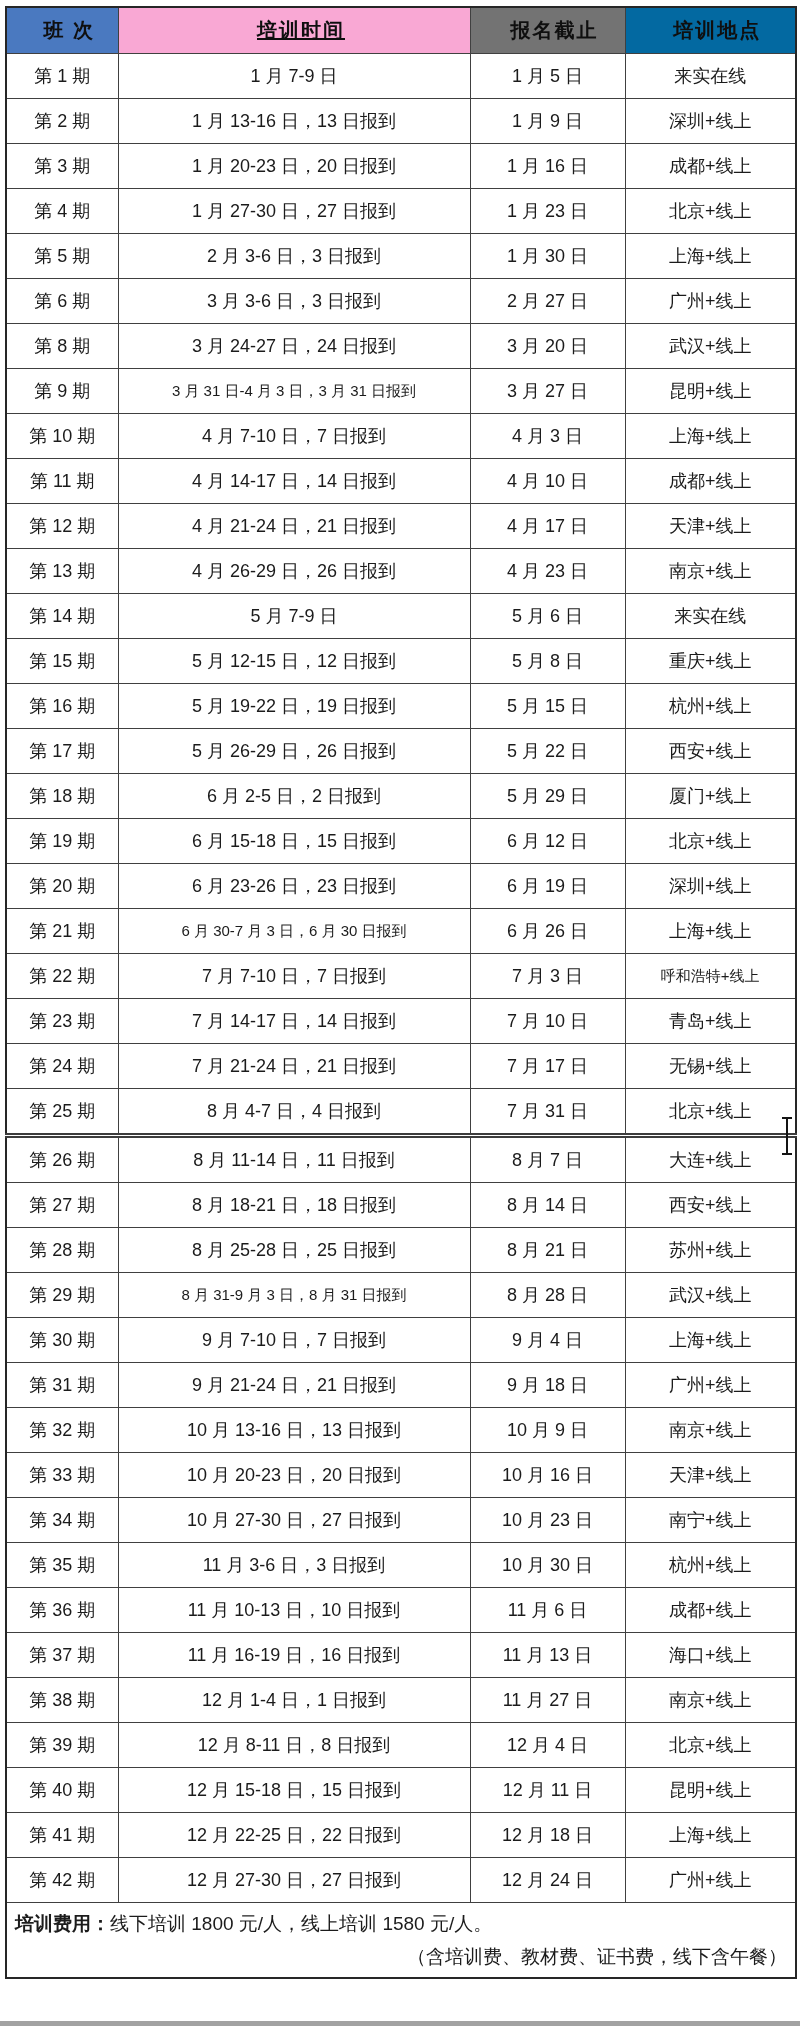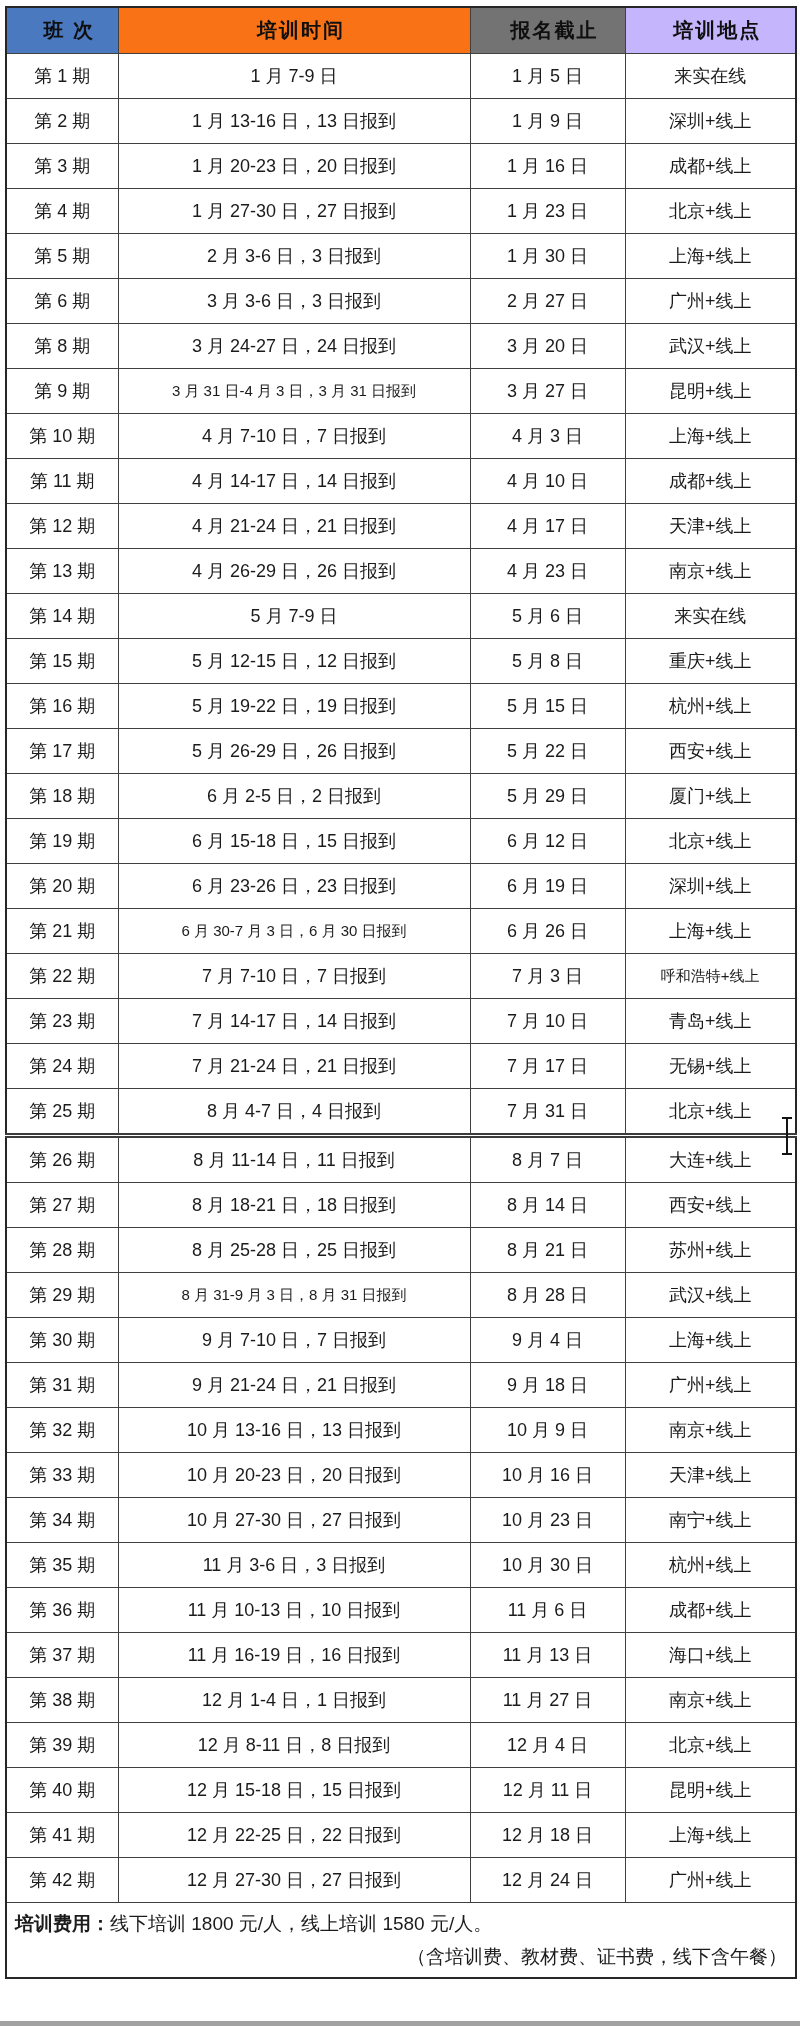--- a/index.html
+++ b/index.html
@@ -47,23 +47,23 @@
 <table class="schedule-table">
   <colgroup>
     <col class="c-session">
       <col class="c-time">
       <col class="c-deadline">
       <col class="c-location">
   </colgroup>
   <thead>
     <tr>
       <th style="background: rgb(74, 121, 192); color: rgb(15, 15, 15);">班 次</th>
-      <th style="background: #f97316; color: rgb(15, 15, 15);">培训时间</th>
+      <th style="background: #f9a8d4; color: rgb(15, 15, 15); text-decoration: underline;">培训时间</th>
       <th style="background: #737373; color: rgb(15, 15, 15);">报名截止</th>
-      <th style="background: #c4b5fd; color: rgb(15, 15, 15);">培训地点</th>
+      <th style="background: #0369a1; color: rgb(15, 15, 15);">培训地点</th>
     </tr>
   </thead>
   <tbody>
       <tr>
         <td>第 1 期</td>
         <td>1 月 7-9 日</td>
         <td>1 月 5 日</td>
         <td>来实在线</td>
       </tr>
       <tr>

